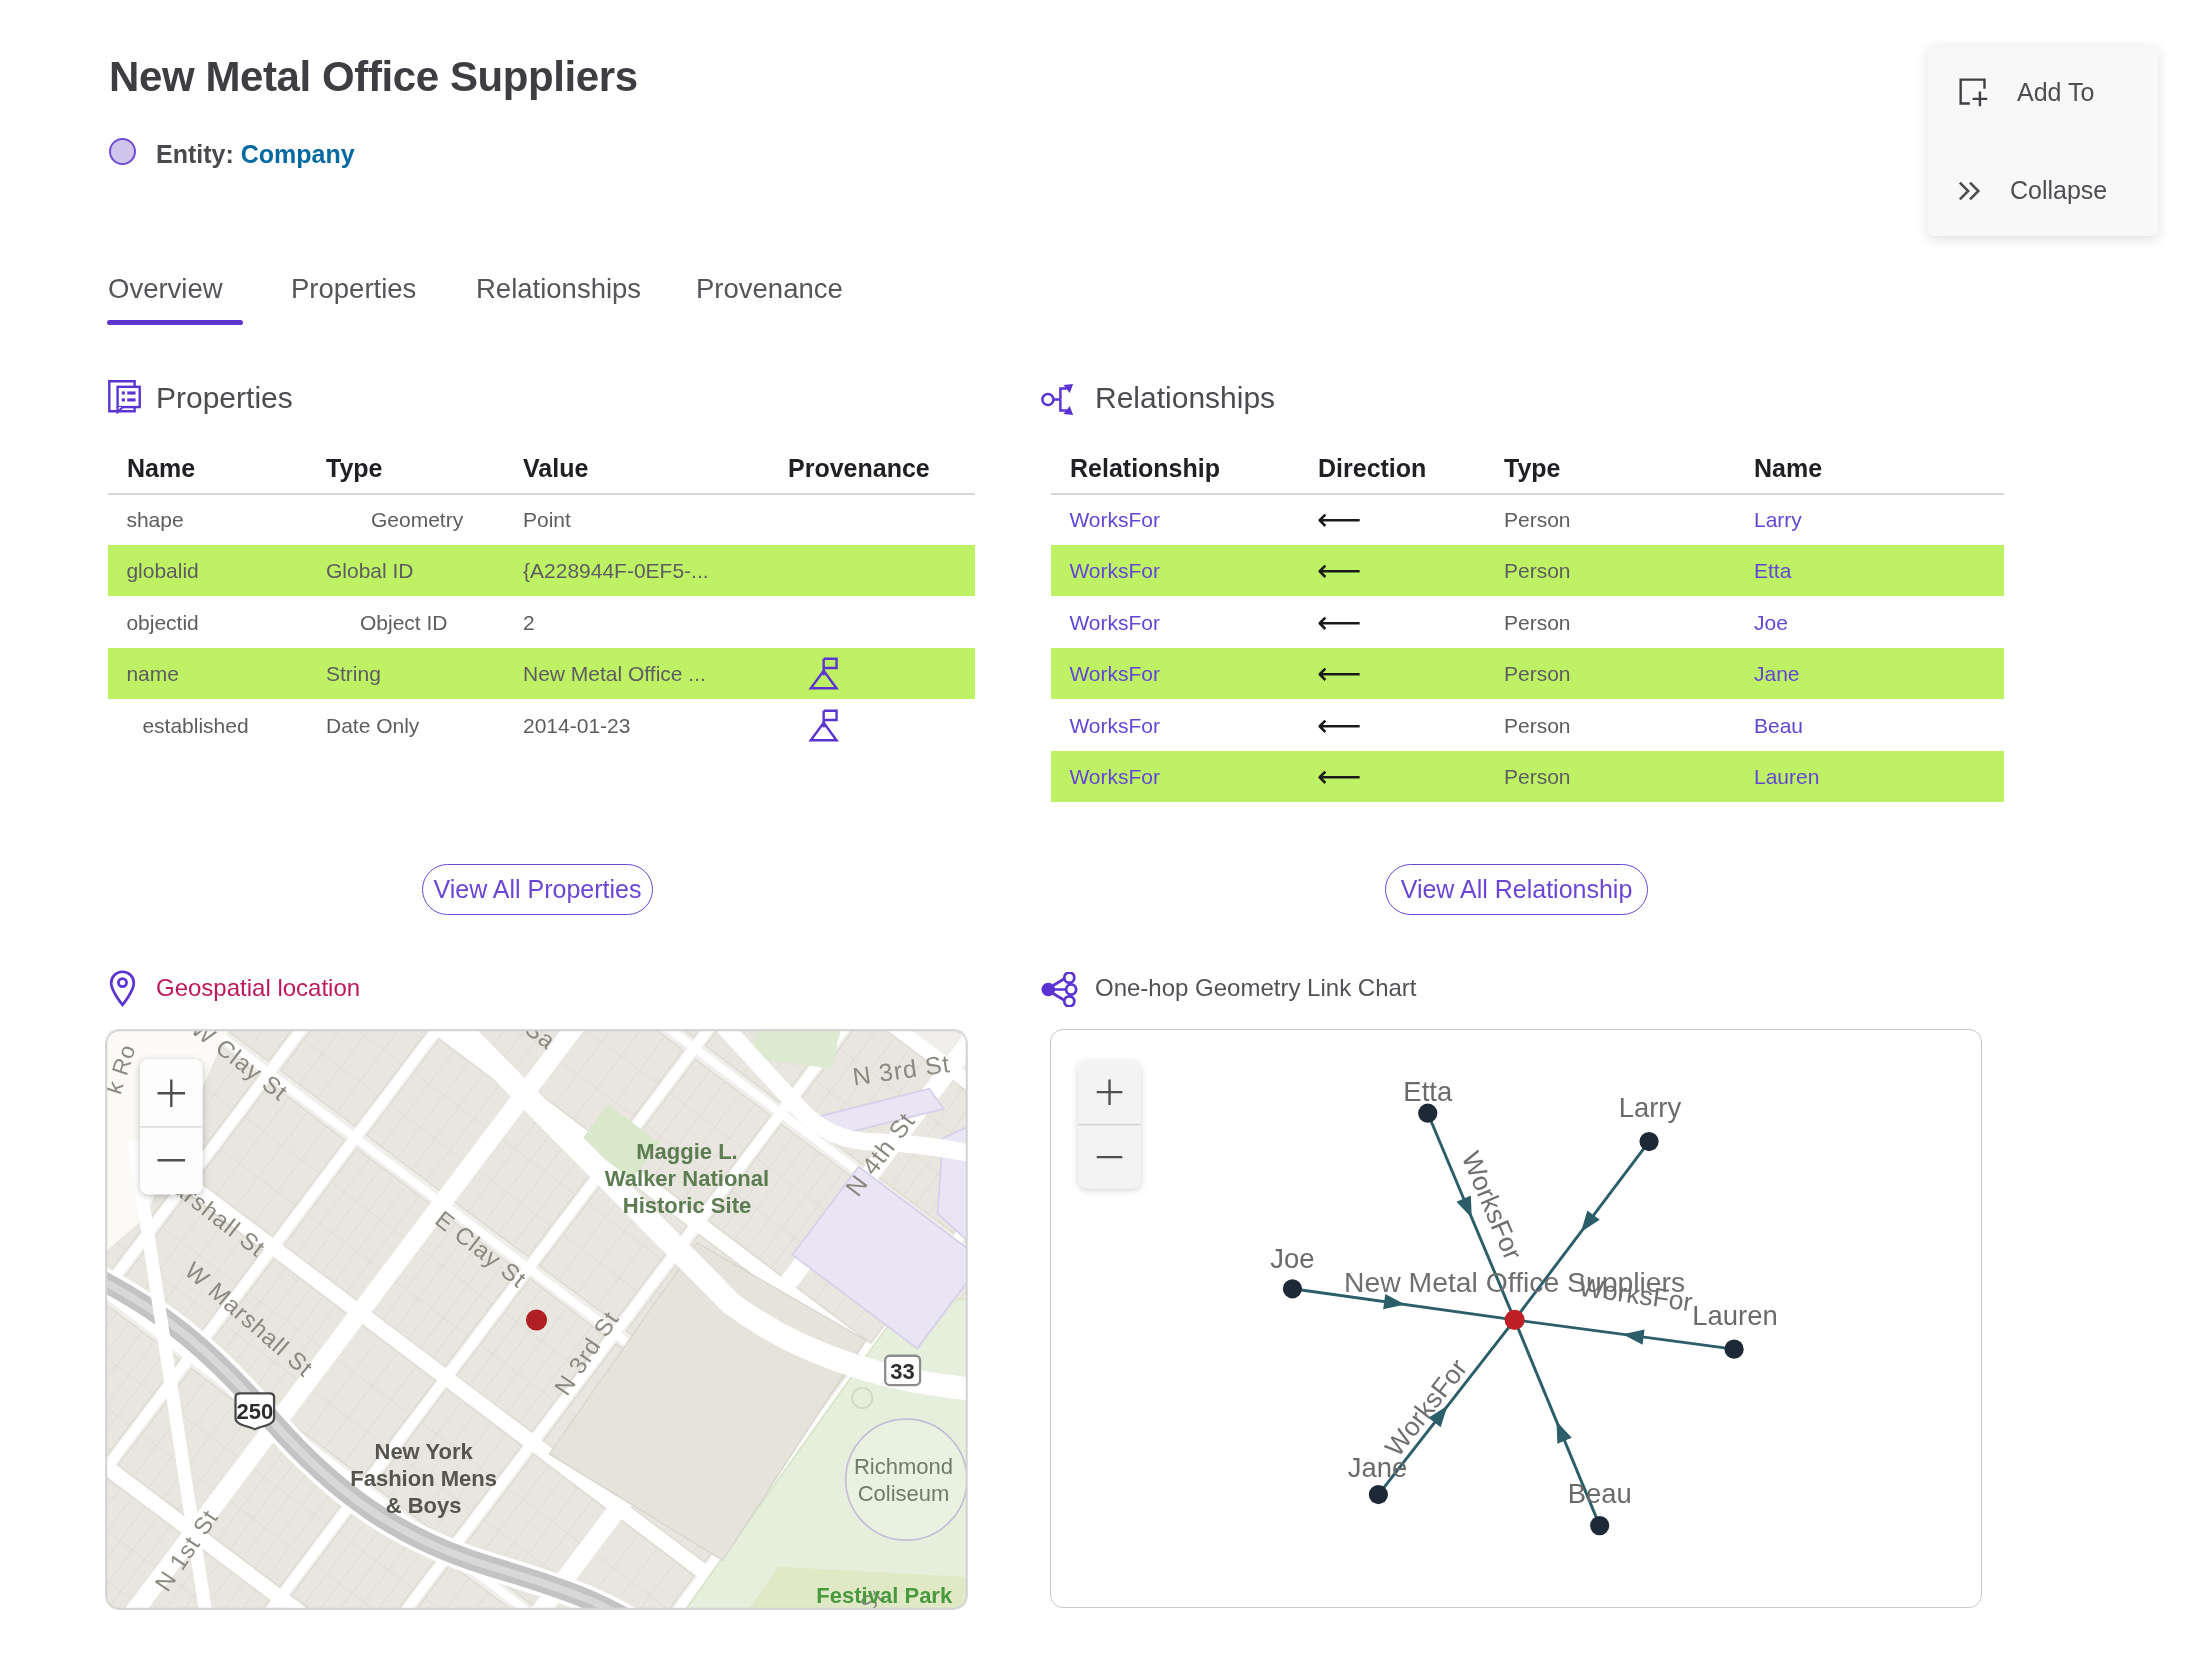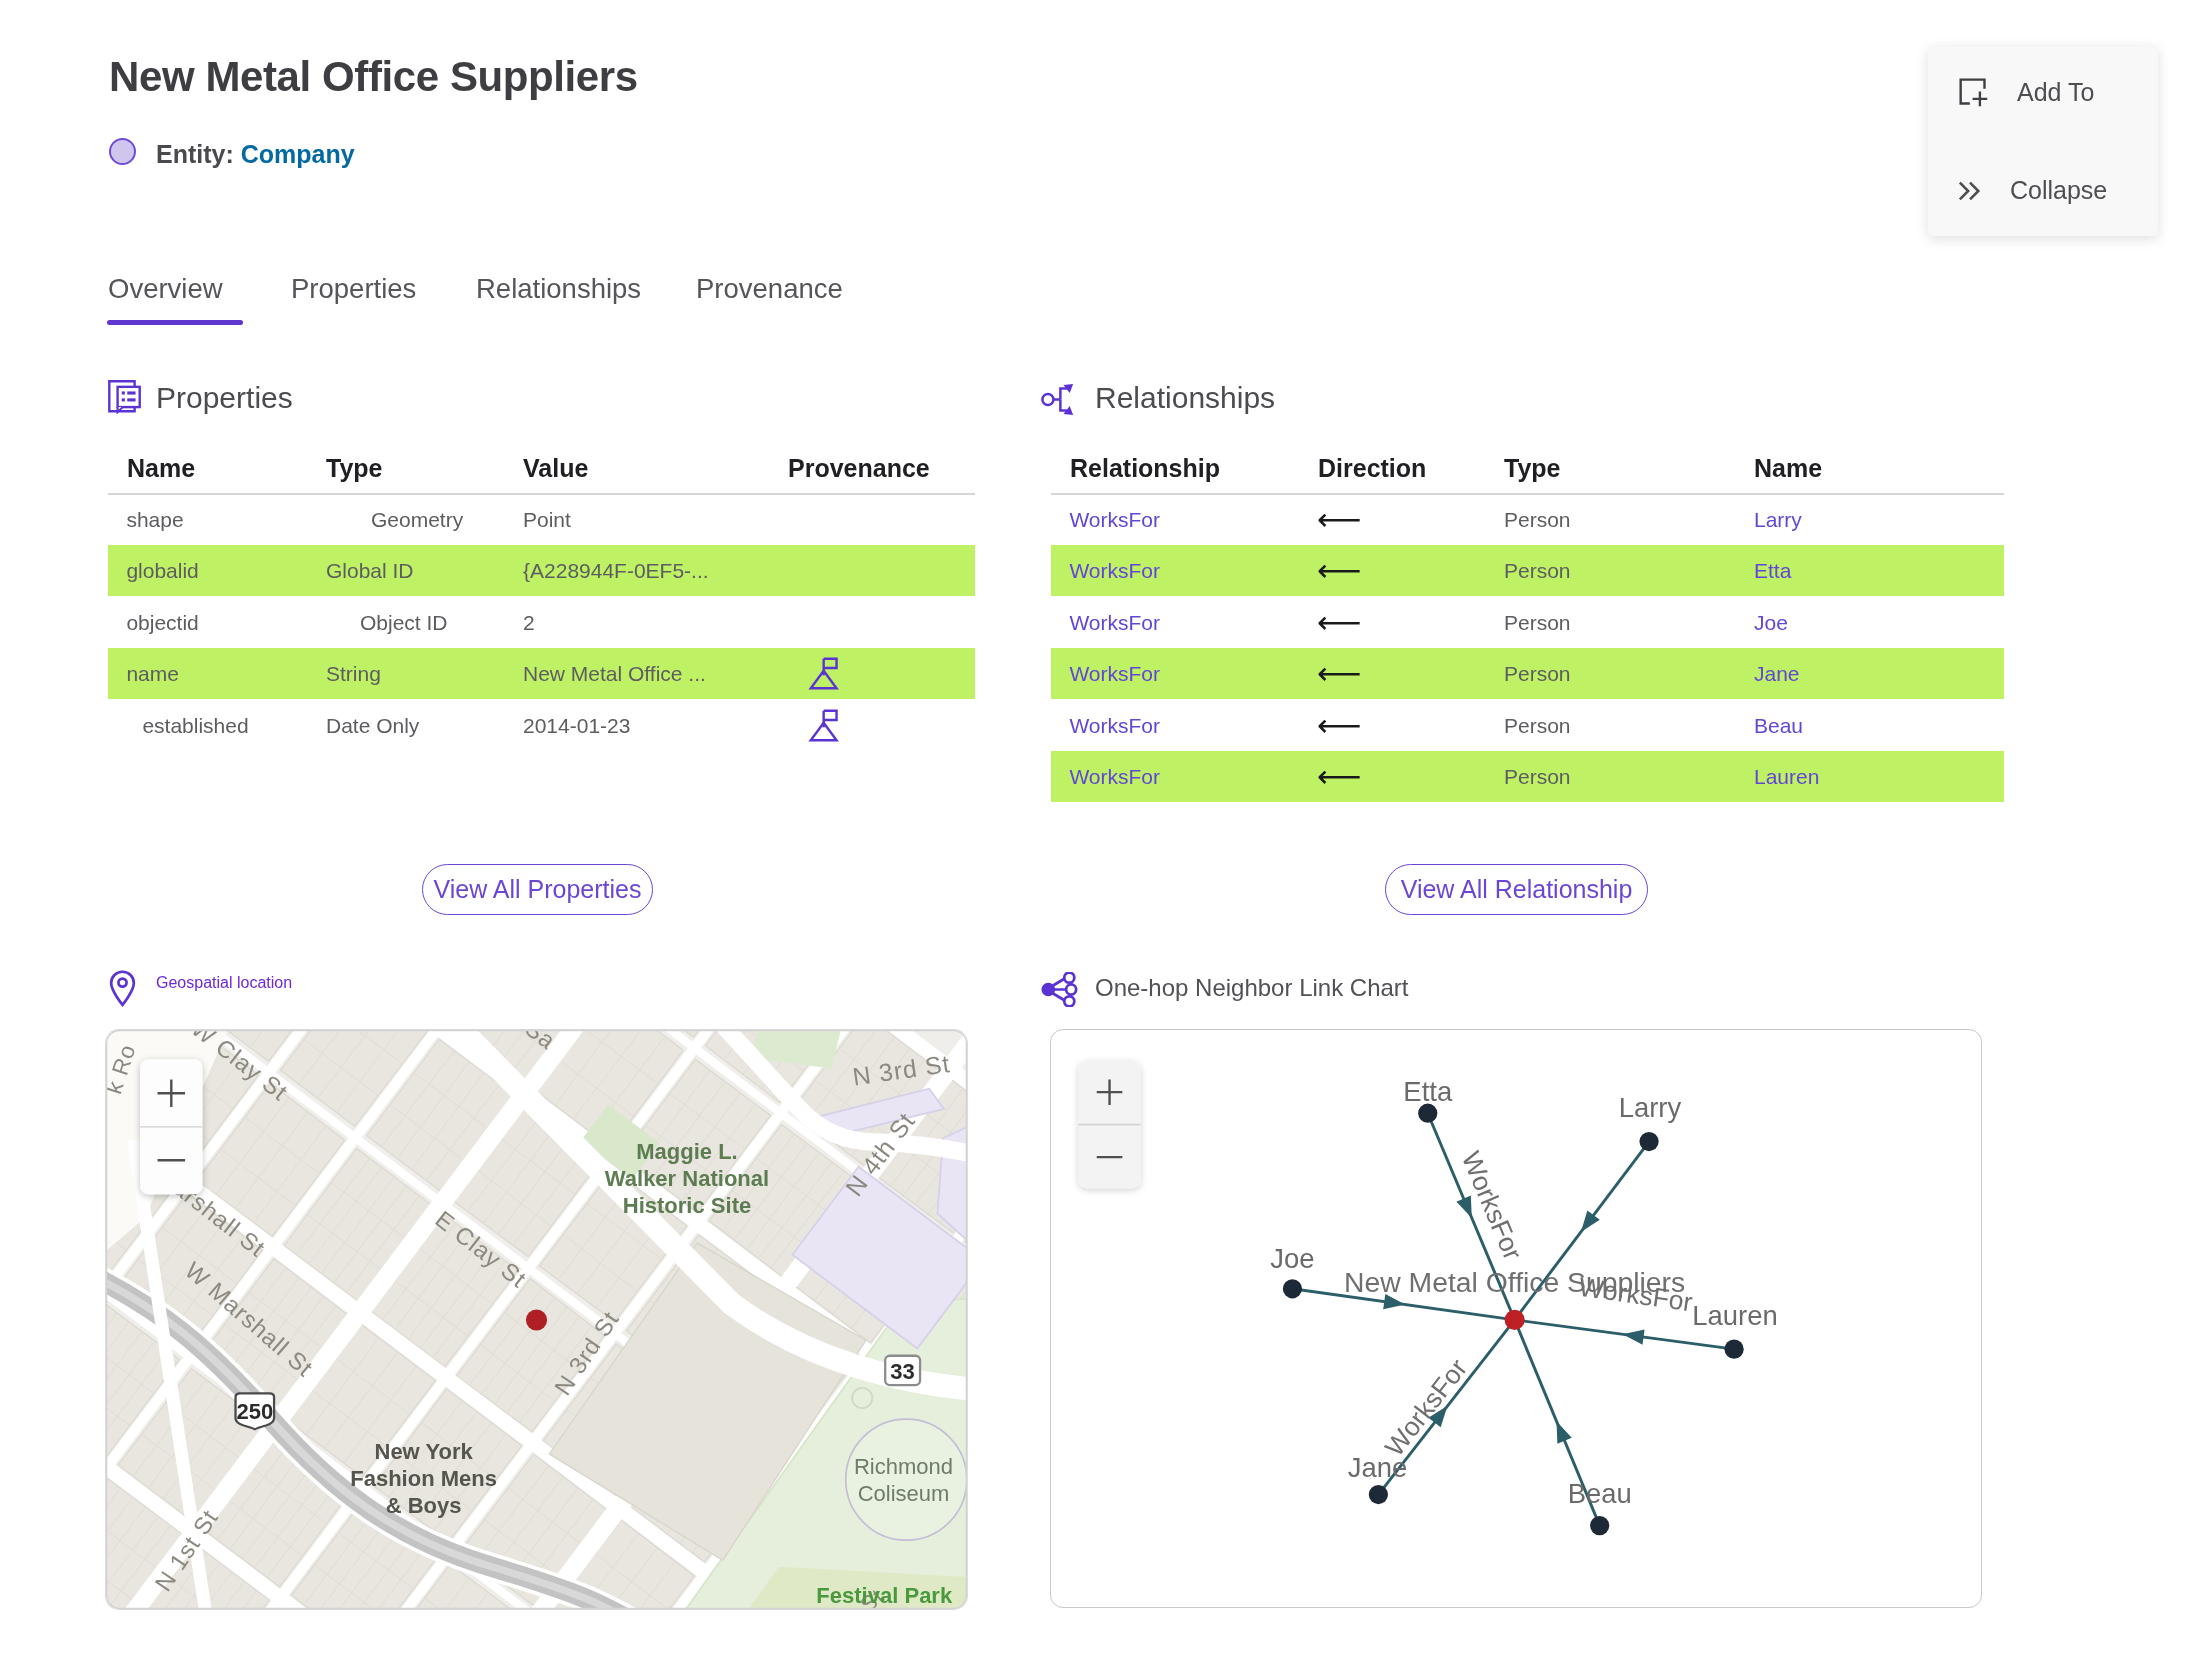--- a/index.html
+++ b/index.html
@@ -158,30 +158,30 @@
     <span class="cell" style="left:266px;color:#1a1a1a;font-size:31px;">⟵</span>
     <span class="cell" style="left:453px;">Person</span>
     <span class="cell link" style="left:703px;">Lauren</span>
   </div>
 <div class="abs pill" style="left:1385px;top:864px;width:263px;">View All Relationship</div>
 
 <svg class="abs" style="left:108px;top:969px;" width="29" height="39" viewBox="0 0 32 42" fill="none" stroke="#5b33d2" stroke-width="3">
   <path d="M16 2.5 C9 2.5 3.5 8 3.5 15 C3.5 24 16 39 16 39 C16 39 28.5 24 28.5 15 C28.5 8 23 2.5 16 2.5 Z"></path>
   <circle cx="16" cy="14.5" r="4.5"></circle>
 </svg>
-<div class="abs" style="left:156px;top:974px;font-size:16px;color:#6d28d9;">Geospatial location</div>
+<div class="abs" style="left:156px;top:974px;font-size:24px;color:#be185d;">Geospatial location</div>
 
 <svg class="abs" style="left:1041px;top:972px;" width="42" height="35" viewBox="0 0 46 38" fill="none" stroke="#5b33d2" stroke-width="3">
   <circle cx="8" cy="19" r="6" fill="#5b33d2"></circle>
   <path d="M11 16 L26 7 M14 19 H27 M11 22 L26 31"></path>
   <circle cx="31" cy="6" r="5.5"></circle>
   <circle cx="33" cy="19" r="5.5"></circle>
   <circle cx="31" cy="32" r="5.5"></circle>
 </svg>
-<div class="abs" style="left:1095px;top:974px;font-size:24px;color:#515156;">One-hop Neighbor Link Chart</div>
+<div class="abs" style="left:1095px;top:974px;font-size:24px;color:#515156;">One-hop Geometry Link Chart</div>
 <svg class="abs card" style="left:106px;top:1030px;box-shadow:0 0 0 0.9px #d8d8d8;" width="861" height="579" viewBox="0 0 938 631">
     <defs>
       <clipPath id="mc">
         <rect x="0" y="0" width="938" height="631" rx="14"></rect>
       </clipPath>
       <filter id="sh" x="-40%" y="-40%" width="180%" height="180%">
         <feDropShadow dx="0" dy="2" stdDeviation="4" flood-color="#000" flood-opacity="0.25"></feDropShadow>
       </filter>
     </defs>
     <g clip-path="url(#mc)">

